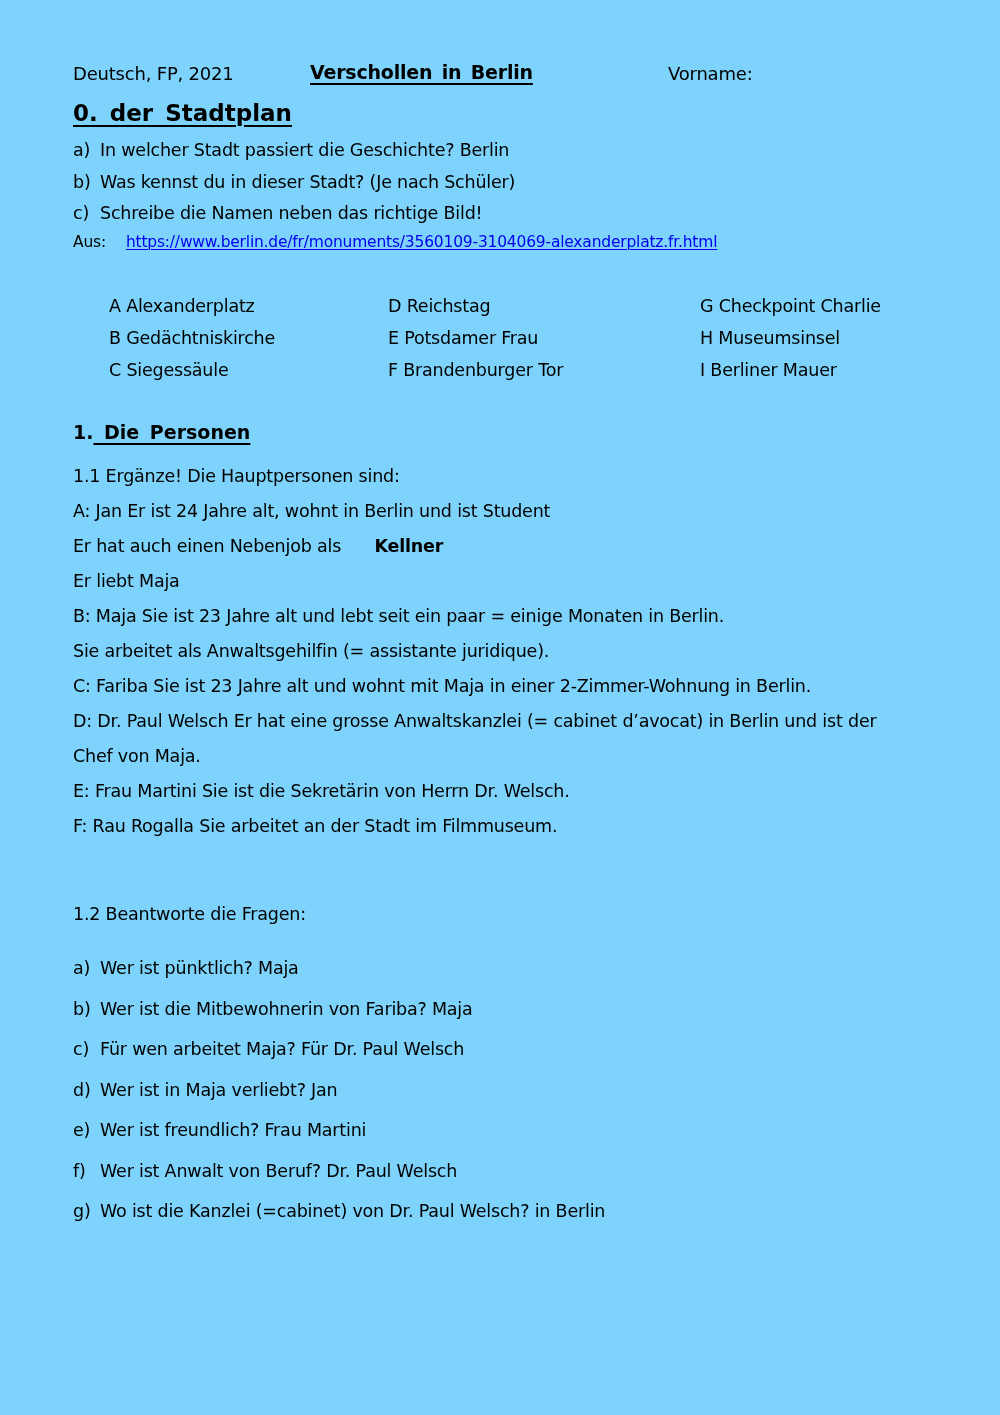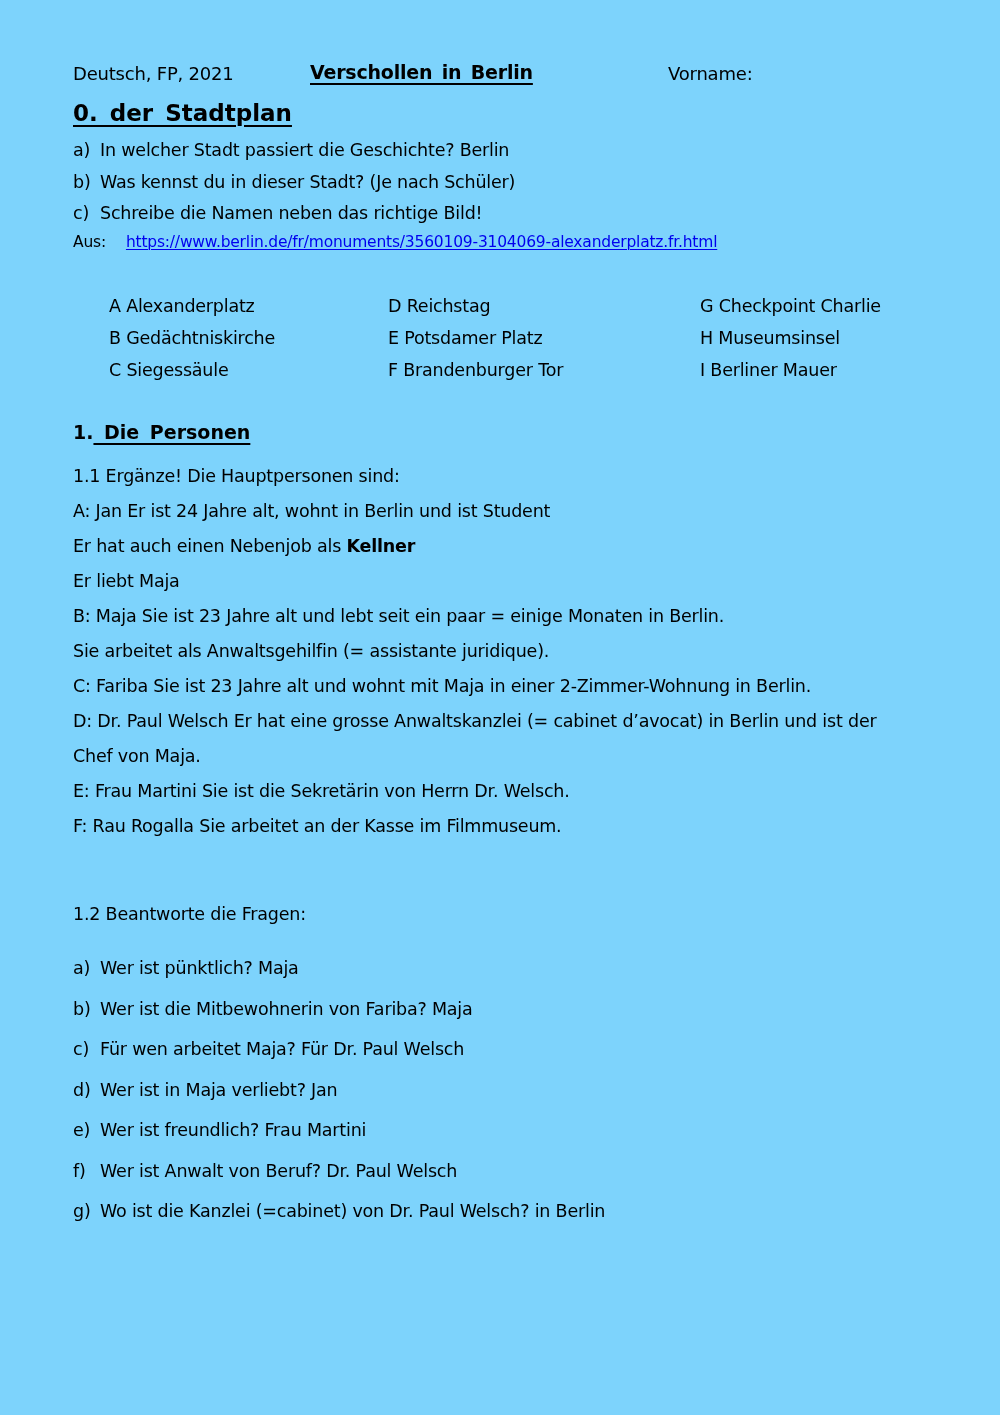--- a/index.html
+++ b/index.html
@@ -44,21 +44,21 @@
   .mon-col.c1 { left: 73px; margin-left: 36px; }
   .mon-col.c2 { left: 388px; }
   .mon-col.c3 { left: 700px; }
   .mon-col div { height: 32px; }
   
   .heading1 { position: absolute; top: 421px; left: 73px; font-size: 19px; font-weight: bold;
               word-spacing: 4px; white-space: nowrap; }
   .heading1 .u { text-decoration: underline; text-decoration-thickness: 2px; text-underline-offset: 4px; }
   .sub1 { position: absolute; top: 466px; left: 73px; }
   .sub1 .line { height: 35px; }
-  .sub1 .b { font-weight: bold; }
+  .sub1 .b { font-weight: bold; margin-left: 28px; }
   .sub2-intro { position: absolute; top: 904px; left: 73px; }
   .questions { position: absolute; top: 958px; left: 73px; }
   .questions .q-row { display: flex; height: 40.5px; align-items: flex-start; }
 </style>
 </head>
 <body>
 
 <div class="page">
 
   <div class="header">
@@ -89,21 +89,21 @@
   </div>
 
   <div class="monuments t">
     <div class="mon-col c1">
       <div>A Alexanderplatz</div>
       <div>B Gedächtniskirche</div>
       <div>C Siegessäule</div>
     </div>
     <div class="mon-col c2">
       <div>D Reichstag</div>
-      <div>E Potsdamer Platz</div>
+      <div>E Potsdamer Frau</div>
       <div>F Brandenburger Tor</div>
     </div>
     <div class="mon-col c3">
       <div>G Checkpoint Charlie</div>
       <div>H Museumsinsel</div>
       <div>I Berliner Mauer</div>
     </div>
   </div>
 
   <div class="heading1"><span>1.</span><span class="u">&nbsp;Die Personen</span></div>
@@ -112,21 +112,21 @@
     <div class="line">1.1 Ergänze! Die Hauptpersonen sind:</div>
     <div class="line">A: Jan Er ist 24 Jahre alt, wohnt in Berlin und ist Student</div>
     <div class="line"><span>Er hat auch einen Nebenjob als </span><span class="b">Kellner</span></div>
     <div class="line">Er liebt Maja</div>
     <div class="line">B: Maja Sie ist 23 Jahre alt und lebt seit ein paar = einige Monaten in Berlin.</div>
     <div class="line">Sie arbeitet als Anwaltsgehilfin (= assistante juridique).</div>
     <div class="line">C: Fariba Sie ist 23 Jahre alt und wohnt mit Maja in einer 2-Zimmer-Wohnung in Berlin.</div>
     <div class="line">D: Dr. Paul Welsch Er hat eine grosse Anwaltskanzlei (= cabinet d’avocat) in Berlin und ist der</div>
     <div class="line">Chef von Maja.</div>
     <div class="line">E: Frau Martini Sie ist die Sekretärin von Herrn Dr. Welsch.</div>
-    <div class="line">F: Rau Rogalla Sie arbeitet an der Kasse im Filmmuseum.</div>
+    <div class="line">F: Rau Rogalla Sie arbeitet an der Stadt im Filmmuseum.</div>
   </div>
 
   <div class="sub2-intro t">1.2 Beantworte die Fragen:</div>
 
   <div class="questions t">
     <div class="q-row">
       <span class="letter-cell">a)</span>
       <span>Wer ist pünktlich? Maja</span>
     </div>
     <div class="q-row">

